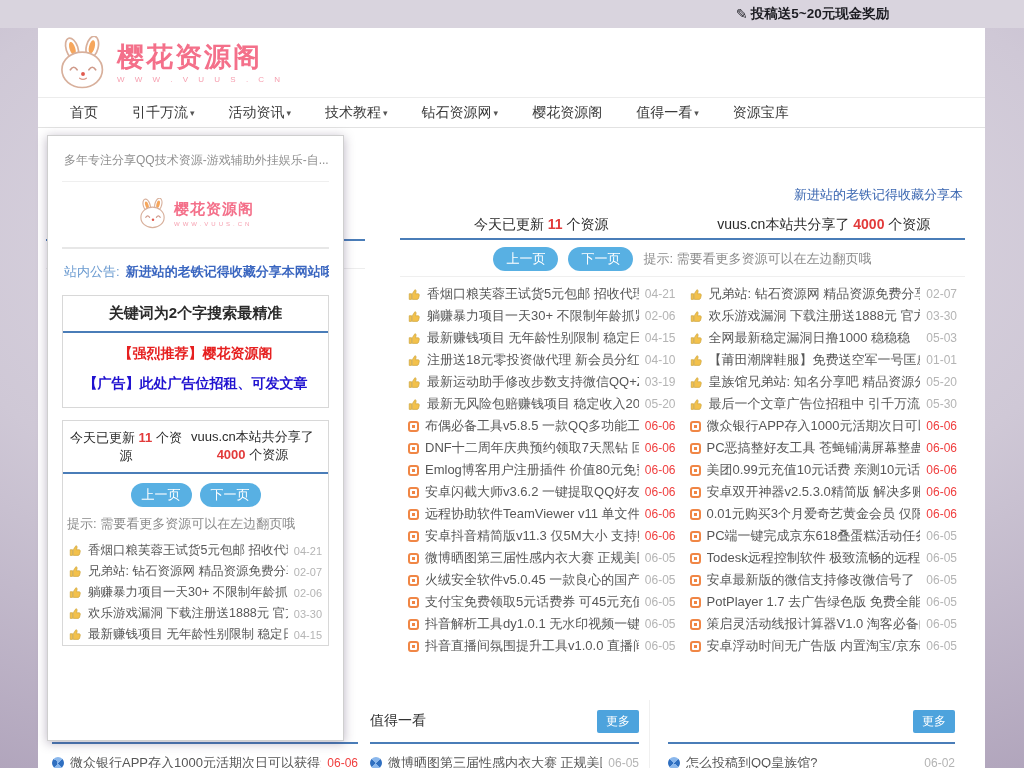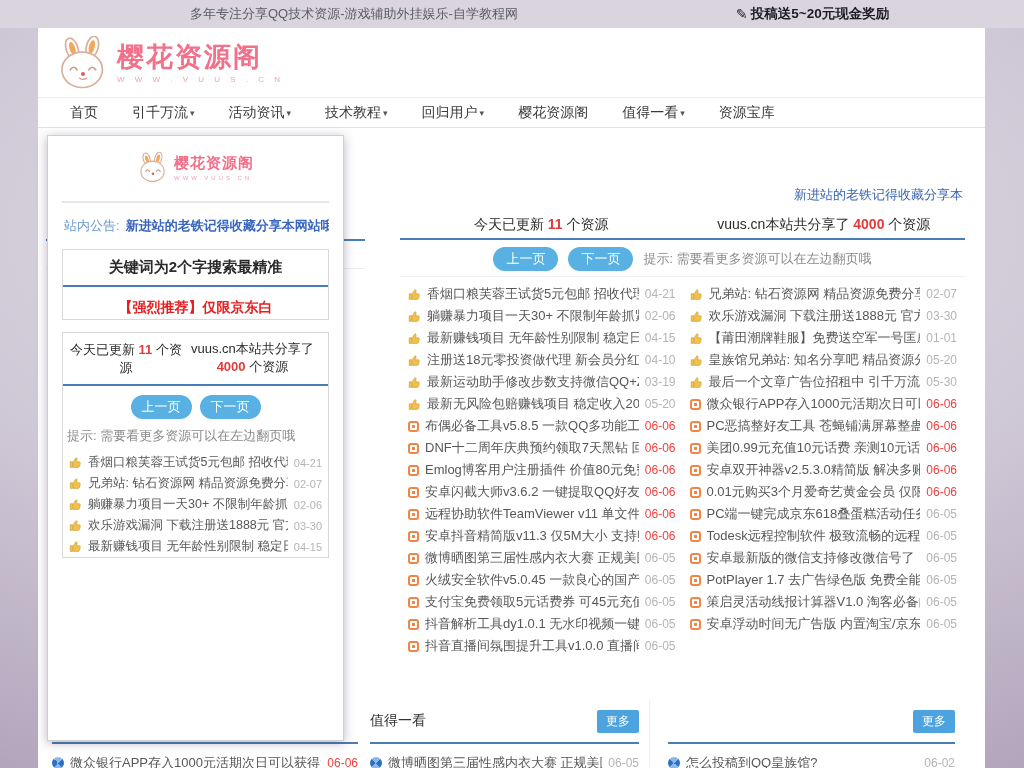--- a/index.html
+++ b/index.html
@@ -107,21 +107,20 @@
   .ov-list .res-row { height:21px; }
   .ov-list .res-title { font-size:12.5px; }
   .ov-list .res-date { font-size:11px; }
 </style>
 </head>
 <body>
 
 <div class="stage">
 
   <div class="topbar">
-    <span class="tagline">多年专注分享QQ技术资源-游戏辅助外挂娱乐-自学教程网</span>
     <span class="promo">
         <span class="pen">✎</span>
         <span>投稿送5~20元现金奖励</span>
       </span>
   </div>
 
   <div class="site">
 
     <div class="logo">
       <svg viewBox="0 0 64 64">
@@ -146,21 +145,21 @@
     <div class="nav">
 
         <span class="nav-item"><span>首页</span></span>
 
         <span class="nav-item has-caret"><span>引千万流</span><span class="caret">▾</span></span>
 
         <span class="nav-item has-caret"><span>活动资讯</span><span class="caret">▾</span></span>
 
         <span class="nav-item has-caret"><span>技术教程</span><span class="caret">▾</span></span>
 
-        <span class="nav-item has-caret"><span>回归用户</span><span class="caret">▾</span></span>
+        <span class="nav-item has-caret"><span>钻石资源网</span><span class="caret">▾</span></span>
 
         <span class="nav-item"><span>樱花资源阁</span></span>
 
         <span class="nav-item has-caret"><span>值得一看</span><span class="caret">▾</span></span>
 
         <span class="nav-item"><span>资源宝库</span></span>
       </div>
 
     <div class="announce-main">新进站的老铁记得收藏分享本</div>
 
@@ -329,20 +328,29 @@
             <div class="res-row">
               <span class="res-icon icon-thumb">
                 <svg viewBox="0 0 16 16">
                   <path fill="#f3c14b" stroke="#c9a039" stroke-width="0.8" d="M1.5 7h2.8v7H1.5zM5.3 14h5.9c.9 0 1.6-.6 1.8-1.4l.9-3.6c.2-1-.5-1.9-1.5-1.9H9.3l.7-3.1c.2-1-.5-1.9-1.5-1.9L5.3 7z"></path>
                 </svg>
               </span>
               <span class="res-title">欢乐游戏漏洞 下载注册送1888元 官方合作</span>
               <span class="res-date">03-30</span>
             </div>
 
+            <div class="res-row">
+              <span class="res-icon icon-thumb">
+                <svg viewBox="0 0 16 16">
+                  <path fill="#f3c14b" stroke="#c9a039" stroke-width="0.8" d="M1.5 7h2.8v7H1.5zM5.3 14h5.9c.9 0 1.6-.6 1.8-1.4l.9-3.6c.2-1-.5-1.9-1.5-1.9H9.3l.7-3.1c.2-1-.5-1.9-1.5-1.9L5.3 7z"></path>
+                </svg>
+              </span>
+              <span class="res-title">全网最新稳定漏洞日撸1000 稳稳稳</span>
+              <span class="res-date">05-03</span>
+            </div>
 
             <div class="res-row">
               <span class="res-icon icon-thumb">
                 <svg viewBox="0 0 16 16">
                   <path fill="#f3c14b" stroke="#c9a039" stroke-width="0.8" d="M1.5 7h2.8v7H1.5zM5.3 14h5.9c.9 0 1.6-.6 1.8-1.4l.9-3.6c.2-1-.5-1.9-1.5-1.9H9.3l.7-3.1c.2-1-.5-1.9-1.5-1.9L5.3 7z"></path>
                 </svg>
               </span>
               <span class="res-title">【莆田潮牌鞋服】免费送空军一号匡威1970s</span>
               <span class="res-date">01-01</span>
             </div>
@@ -471,20 +479,21 @@
       <div class="bp-item res-row">
         <span class="res-icon icon-globe"></span>
         <span class="res-title">怎么投稿到QQ皇族馆?</span>
         <span class="res-date">06-02</span>
       </div>
     </div>
 
   </div>
 
   <div class="overlay">
+    <div class="ov-tagline">多年专注分享QQ技术资源-游戏辅助外挂娱乐-自...</div>
 
     <div class="ov-logo">
       <svg viewBox="0 0 64 64">
         <g stroke="#d8b09c" stroke-width="2.4" fill="#fff">
           <ellipse cx="19" cy="15" rx="7" ry="13" transform="rotate(-18 19 15)"></ellipse>
           <ellipse cx="43" cy="13" rx="7" ry="13" transform="rotate(14 43 13)"></ellipse>
         </g>
         <ellipse cx="19.5" cy="15" rx="3.4" ry="8" transform="rotate(-18 19 15)" fill="#f6a65c"></ellipse>
         <ellipse cx="42.5" cy="13" rx="3.4" ry="8" transform="rotate(14 43 13)" fill="#f6a65c"></ellipse>
         <ellipse cx="31" cy="40" rx="24" ry="21" fill="#fff" stroke="#d8b09c" stroke-width="2.4"></ellipse>
@@ -501,21 +510,22 @@
     <div class="ov-divider"></div>
     <div class="ov-divider"></div>
 
     <div class="ov-announce">
       <span class="lab">站内公告:</span>
       <span class="txt">新进站的老铁记得收藏分享本网站哦! 本</span>
     </div>
 
     <div class="ov-box">
       <div class="ov-box-head">关键词为2个字搜索最精准</div>
-      <div class="ov-ad1">【强烈推荐】仅限京东白</div>
+      <div class="ov-ad1">【强烈推荐】樱花资源阁</div>
+      <div class="ov-ad2">【广告】此处广告位招租、可发文章</div>
     </div>
 
     <div class="ov-box" style="margin-top:12px;">
       <div class="ov-stats-head">
         <span class="c1"><span>今天已更新</span> <span class="num-red">11</span> <span>个资源</span></span>
         <span class="c2"><span>vuus.cn本站共分享了</span> <span class="num-red">4000</span> <span>个资源</span></span>
       </div>
       <div class="ov-pager">
         <button class="pill sm">上一页</button>
         <button class="pill sm">下一页</button>

